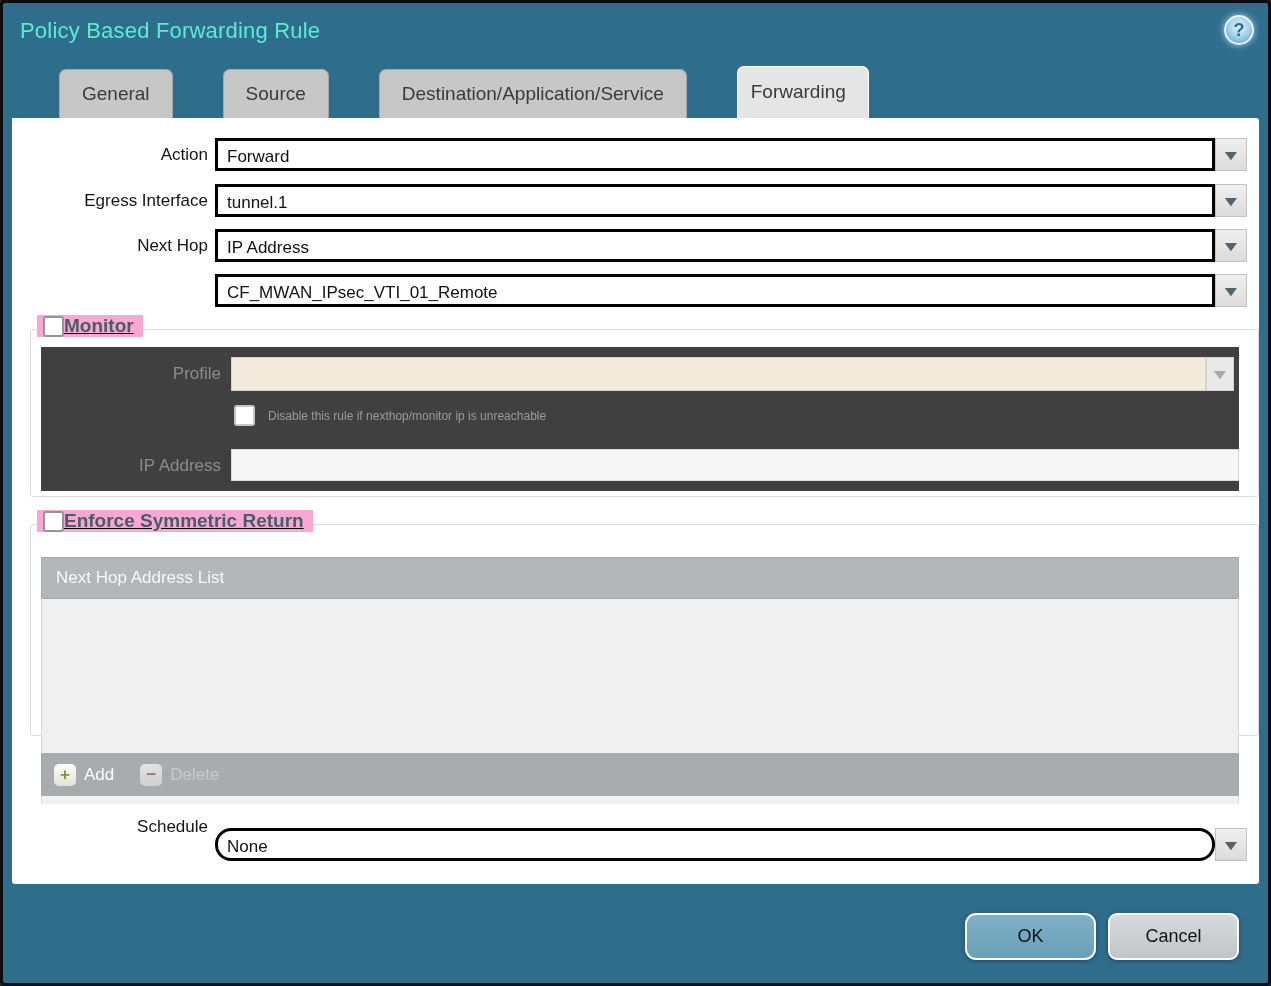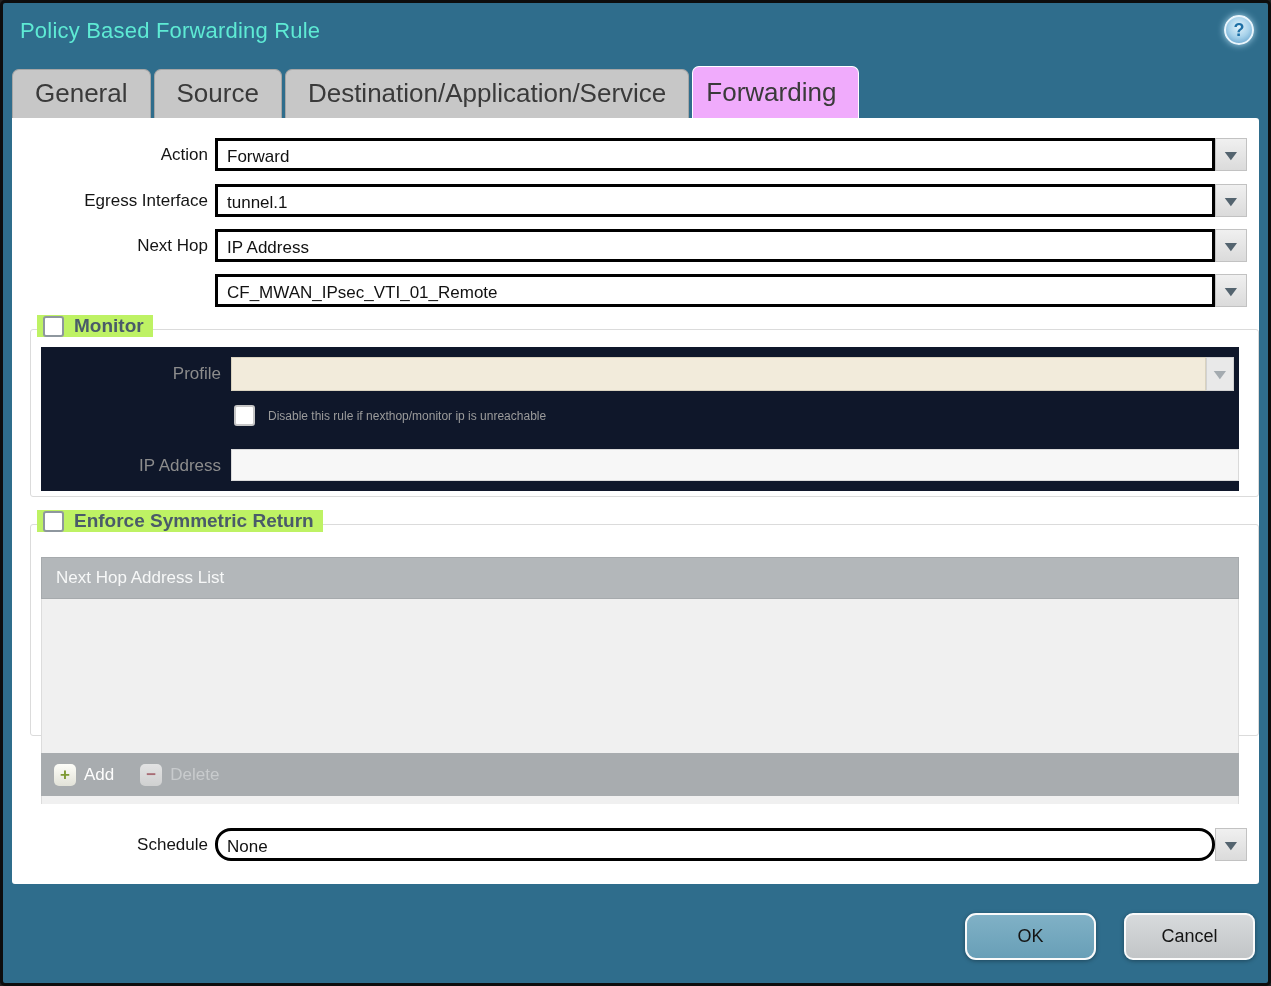--- a/index.html
+++ b/index.html
@@ -12,47 +12,47 @@
   .title{position:absolute;left:17px;top:15px;font-size:22px;color:#5eead4;letter-spacing:.2px;}
   .help{
     position:absolute;right:14px;top:12px;width:30px;height:30px;border-radius:50%;
     background:radial-gradient(circle at 50% 38%, #E3F3FB 0%, #A6D1EA 50%, #5497C6 100%);
     border:2px solid #E9F5FC;box-shadow:0 0 7px rgba(185,228,250,.9);box-sizing:border-box;
     display:flex;align-items:center;justify-content:center;color:#1D6FA5;font-weight:bold;font-size:18px;cursor:pointer;
   }
   
   .tabs{position:absolute;left:9px;top:63px;display:flex;align-items:flex-end;gap:3px;height:52px;}
   .tab{
-    background:#C7C7C7;color:#3A3A3A;font-size:26px;height:49px;line-height:47px;padding:0 22px;
-    border-radius:7px 7px 0 0;border:1px solid #A6A6A6;border-bottom:none;box-sizing:border-box;cursor:pointer;white-space:nowrap;
+    background:#C7C7C7;color:#3A3A3A;font-size:19px;height:49px;line-height:47px;padding:0 22px;
+    border-radius:7px 7px 0 0;border:1px solid #A6A6A6;border-bottom:none;box-sizing:border-box;cursor:pointer;white-space:nowrap;margin-left:47px;
   }
-  .tab.active{background:#f0abfc;border-color:#FFFFFF;height:52px;line-height:50px;z-index:3;position:relative;padding-left:13px;}
+  .tab.active{background:#e5e5e5;border-color:#FFFFFF;height:52px;line-height:50px;z-index:3;position:relative;padding-left:13px;}
   
   .content{position:absolute;left:9px;top:115px;width:1247px;height:766px;background:#FFFFFF;border-radius:0 3px 3px 3px;z-index:2;}
   
   .flabel{position:absolute;width:196px;text-align:right;font-size:17px;color:#141414;line-height:33px;}
   .field{
     position:absolute;left:203px;width:1000px;height:33px;box-sizing:border-box;border:3px solid #000000;background:#fff;
     font-size:17px;line-height:31px;padding-left:9px;color:#111;overflow:hidden;white-space:nowrap;
   }
   .ddbtn{
     position:absolute;left:1203px;width:32px;height:33px;box-sizing:border-box;border:1px solid #C2C2C2;
     background:linear-gradient(#F0F0F0,#DBDBDB);display:flex;align-items:center;justify-content:center;cursor:pointer;
   }
   .arrow{font-size:14px;color:#54646F;transform:scaleX(1.5);line-height:1;}
   
   .group{position:absolute;left:18px;width:1229px;border:1px solid #DBDBDB;border-radius:3px;box-sizing:border-box;background:#fff;}
   #monitor-group{top:211px;height:168px;}
   #symmetric-group{top:406px;height:212px;}
-  .legend{position:absolute;top:-15px;left:6px;background:#bef264;padding:0 9px 0 6px;display:flex;align-items:center;gap:10px;}
+  .legend{position:absolute;top:-15px;left:6px;background:#f9a8d4;padding:0 9px 0 6px;display:flex;align-items:center;text-decoration:underline;}
   .cb{width:17px;height:17px;border:2px solid #8E979E;border-radius:3px;background:#fff;box-sizing:content-box;cursor:pointer;}
   .cb.dim{border-color:#C6C6C6;}
   .ltext{font-size:19px;font-weight:bold;color:#4A5B69;white-space:nowrap;}
   
-  .mpanel{position:absolute;left:10px;top:17px;width:1198px;height:144px;background:#0f172a;}
+  .mpanel{position:absolute;left:10px;top:17px;width:1198px;height:144px;background:#404040;}
   .plabel{position:absolute;width:180px;text-align:right;font-size:17px;color:#8C8C8C;line-height:34px;}
   .pfield{position:absolute;left:190px;box-sizing:border-box;font-size:17px;color:#555;overflow:hidden;}
   #profile-field{top:10px;width:975px;height:34px;background:#F2EBDB;border:1px solid #D9D2BF;}
   #profile-dd{position:absolute;left:1165px;top:10px;width:28px;height:34px;box-sizing:border-box;background:#E9E9E9;border:1px solid #D2D2D2;display:flex;align-items:center;justify-content:center;}
   #profile-dd .arrow{color:#A4ABB0;}
   .disable-row{position:absolute;left:193px;top:58px;display:flex;align-items:center;gap:13px;}
   .disable-text{font-size:12px;color:#9B9B9B;}
   #ip-field{top:102px;width:1008px;height:32px;background:#F7F7F7;border:1px solid #DADADA;}
   
   .table{position:absolute;left:10px;top:32px;width:1198px;border-radius:22px;}
@@ -65,21 +65,21 @@
   .tool.add .ticon{color:#7E9A33;}
   .tool.delete{color:#C8CBCD;cursor:default;}
   .tool.delete .ticon{background:linear-gradient(#EDEDED,#D7D7D7);color:#A8616B;opacity:.85;}
   
   .btn{
     position:absolute;top:910px;width:131px;height:47px;box-sizing:border-box;border:2px solid #FAFAFA;border-radius:9px;
     font-size:18px;color:#141414;display:flex;align-items:center;justify-content:center;cursor:pointer;
     box-shadow:0 1px 4px rgba(0,0,0,.35);
   }
   #ok-btn{left:962px;background:linear-gradient(#80B1C6,#689FB7);border-radius:11px;}
-  #cancel-btn{left:1105px;background:linear-gradient(#D7DADC,#C2C5C7);margin-left:16px;}
+  #cancel-btn{left:1105px;background:linear-gradient(#D7DADC,#C2C5C7);}
 </style>
 </head>
 <body>
 
 <div class="root">
 
   <div class="title">Policy Based Forwarding Rule</div>
   <div class="help">?</div>
 
   <div class="tabs">
@@ -149,21 +149,21 @@
           </div>
           <div class="tool delete">
             <span class="ticon">−</span>
             <span>Delete</span>
           </div>
         </div>
         <div class="tstrip"></div>
       </div>
     </div>
 
-    <div class="flabel" style="top:710px;">Schedule</div>
+    <div class="flabel" style="top:692px;">Schedule</div>
     <div class="field" style="top:710px;border-radius:16px;">None</div>
     <div class="ddbtn" style="top:710px;">
       <span class="arrow">▼</span>
     </div>
 
   </div>
 
   <div class="btn" id="ok-btn">OK</div>
   <div class="btn" id="cancel-btn">Cancel</div>
 

